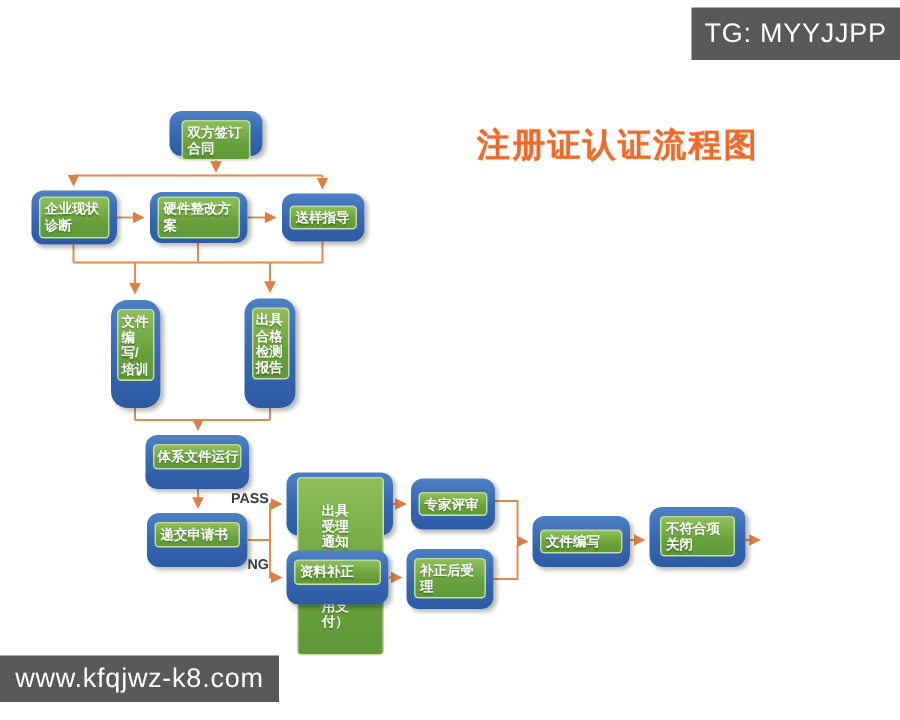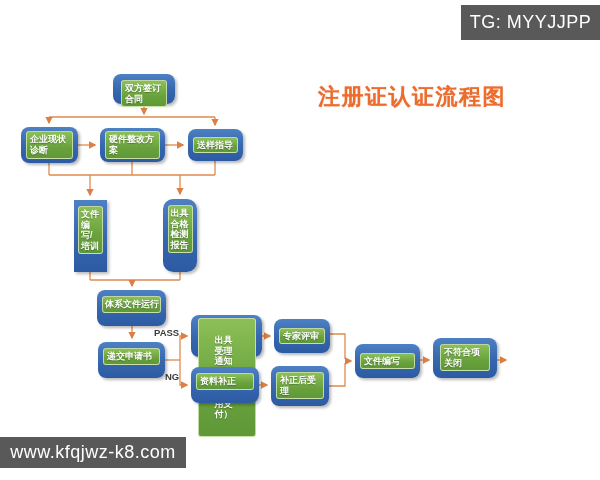--- a/index.html
+++ b/index.html
@@ -96,21 +96,21 @@
   </div>
 
   <div class="node" style="left:100px;top:128px;width:65px;height:34px">
     <div class="inner">硬件整改方案</div>
   </div>
 
   <div class="node" style="left:188px;top:129px;width:55px;height:32px">
     <div class="inner nw">送样指导</div>
   </div>
 
-  <div class="node top" style="left:74px;top:200px;width:33px;height:72px;border-radius:0">
+  <div class="node top" style="left:74px;top:200px;width:33px;height:72px;border-radius:11px">
     <div class="inner" style="width:25px;padding:2px">文件编写/培训</div>
   </div>
 
   <div class="node top" style="left:163px;top:199px;width:34px;height:73px;border-radius:10px">
     <div class="inner" style="width:25px;padding:2px">出具合格检测报告</div>
   </div>
 
   <div class="node top" style="left:97px;top:290px;width:69px;height:36px">
     <div class="inner nw" style="padding:2px">体系文件运行</div>
   </div>

